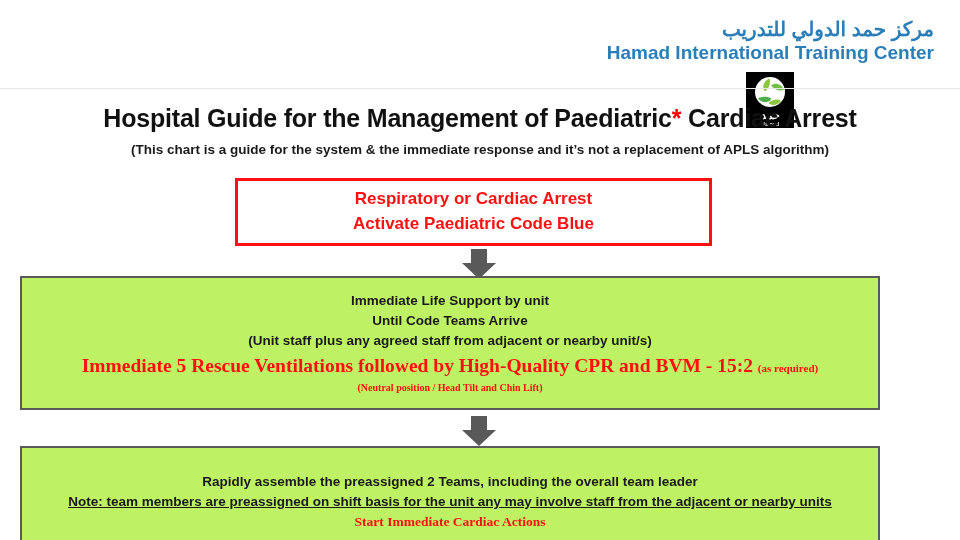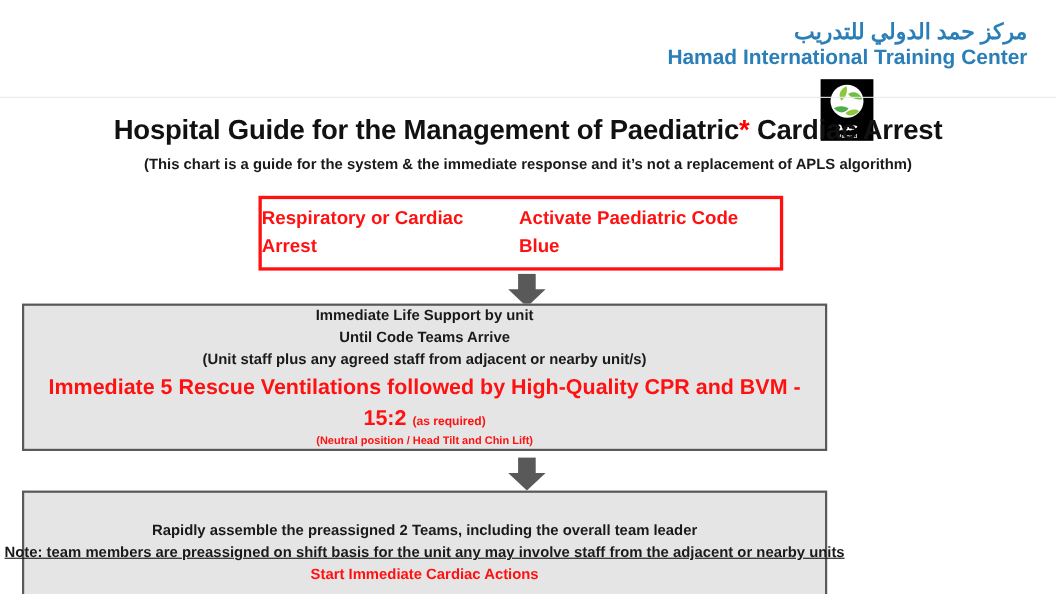--- a/index.html
+++ b/index.html
@@ -117,54 +117,56 @@
   .box-red {
     position: absolute;
     left: 235px;
     top: 178px;
     width: 477px;
     height: 68px;
     box-sizing: border-box;
     border: 3px solid #ff1111;
     background: #ffffff;
     display: flex;
+    flex-direction: column;
     align-items: center;
     justify-content: center;
   }
   .box-red .line {
     color: #ff1111;
     font-weight: bold;
     font-size: 17px;
     line-height: 1.45;
   }
 
   .box-blue {
     position: absolute;
     left: 20px;
-    width: 732px;
+    width: 860px;
     box-sizing: border-box;
     border: 2px solid #595959;
-    background: #e5e5e5;
+    background: #bef264;
     display: flex;
     flex-direction: column;
     align-items: center;
     justify-content: center;
     text-align: center;
   }
   #box-ils  { top: 276px; height: 134px; }
   #box-team { top: 446px; height: 112px; }
 
   .ln {
     font-size: 13.5px;
     font-weight: bold;
     line-height: 1.5;
     color: #1a1a1a;
   }
   .ln.red {
     color: #ff1111;
+    font-family: Liberation Serif, serif;
   }
   .ln.big {
     font-size: 19.5px;
     line-height: 1.45;
   }
   .ln.small {
     font-size: 10px;
   }
   .ln .tiny {
     font-size: 11px;

